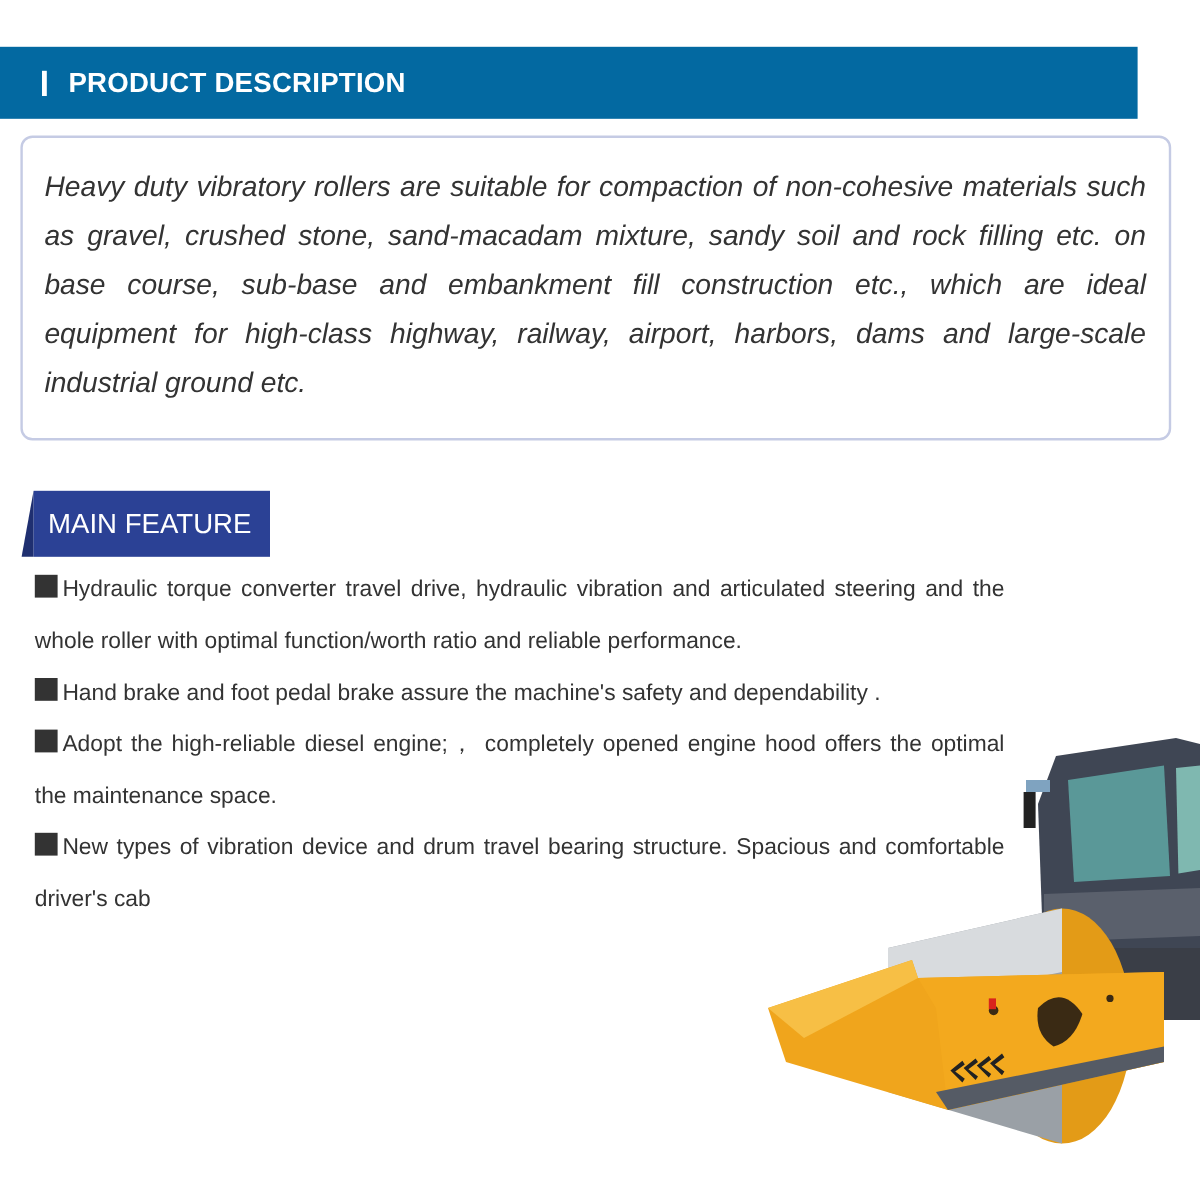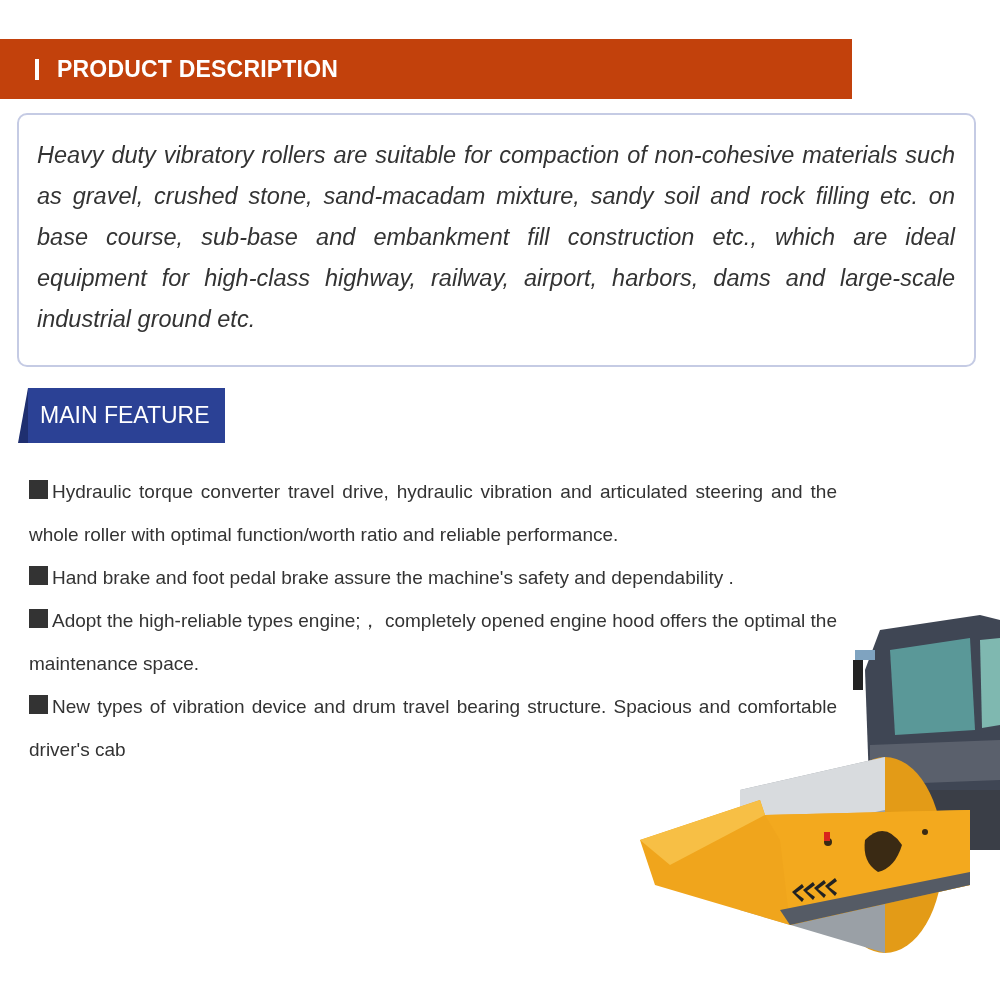--- a/index.html
+++ b/index.html
@@ -3,43 +3,43 @@
 <meta charset="utf-8">
 <style>
   html, body { margin: 0; padding: 0; }
   body {
     width: 1000px; height: 1000px; overflow: hidden; position: relative;
     background: #ffffff;
     font-family: "Liberation Sans", "DejaVu Sans", sans-serif;
     color: #333333;
   }
   .header-bar {
-    position: absolute; left: 0; top: 39px; width: 852px; height: 60px;
-    background: #c2410c;
+    position: absolute; left: 0; top: 39px; width: 948px; height: 60px;
+    background: #0369a1;
     display: flex; align-items: center; text-decoration: underline;
   }
   .header-bar .pipe {
     position: absolute; left: 35px; top: 20px; width: 4px; height: 21px; background: #fff;
   }
   .header-bar .title {
     position: absolute; left: 57px; top: 0; line-height: 60px;
     color: #ffffff; font-weight: bold; font-size: 23px; letter-spacing: 0.2px;
   }
   .desc-box {
     position: absolute; left: 17px; top: 113px; width: 959px; height: 254px;
     border: 2px solid #c5cbe4; border-radius: 10px; box-sizing: border-box;
     background: #fff;
   }
   .desc-text {
     position: absolute; left: 37px; top: 135px; width: 918px;
     font-size: 23.5px; line-height: 41px; color: #333;
     text-align: justify; text-align-last: left; font-style: italic;
   }
   .feature-tag {
-    position: absolute; left: 18px; top: 388px; width: 207px; height: 55px;
+    position: absolute; left: 18px; top: 409px; width: 207px; height: 55px;
   }
   .feature-tag .slant {
     position: absolute; left: 0; top: 0; width: 0; height: 0;
     border-bottom: 55px solid #1f2f70; border-left: 10px solid transparent;
   }
   .feature-tag .body {
     position: absolute; left: 10px; top: 0; width: 197px; height: 55px;
     background: #2b4195;
   }
   .feature-tag .label {
@@ -69,21 +69,21 @@
 
 <div class="feature-tag">
   <span class="slant"></span>
   <span class="body"></span>
   <span class="label">MAIN FEATURE</span>
 </div>
 
 <div class="features">
   <div class="feature-item"><span class="bullet"></span><span>Hydraulic torque converter travel drive, hydraulic vibration and articulated steering and the  whole roller with optimal function/worth ratio and reliable performance.</span></div>
   <div class="feature-item"><span class="bullet"></span><span>Hand brake and foot pedal brake assure the machine's safety and dependability .</span></div>
-  <div class="feature-item"><span class="bullet"></span><span>Adopt the high-reliable types engine;， completely opened engine hood offers the optimal the maintenance space.</span></div>
+  <div class="feature-item"><span class="bullet"></span><span>Adopt the high-reliable diesel engine;， completely opened engine hood offers the optimal the maintenance space.</span></div>
   <div class="feature-item"><span class="bullet"></span><span>New types of vibration device and drum travel bearing structure. Spacious and comfortable  driver's cab</span></div>
 </div>
 
 <svg class="roller" viewBox="0 0 360 345" xmlns="http://www.w3.org/2000/svg">
 
   <path d="M240 20 L340 5 L360 10 L360 200 L230 200 L225 60 Z" fill="#3f4654"></path>
   <path d="M250 40 L330 28 L335 120 L255 125 Z" fill="#5fa7a5" opacity="0.85"></path>
   <path d="M340 30 L360 28 L360 115 L342 118 Z" fill="#7fb8b0"></path>
   <rect x="215" y="40" width="20" height="10" fill="#7fa3c0"></rect>
   <rect x="213" y="50" width="10" height="30" fill="#222"></rect>

